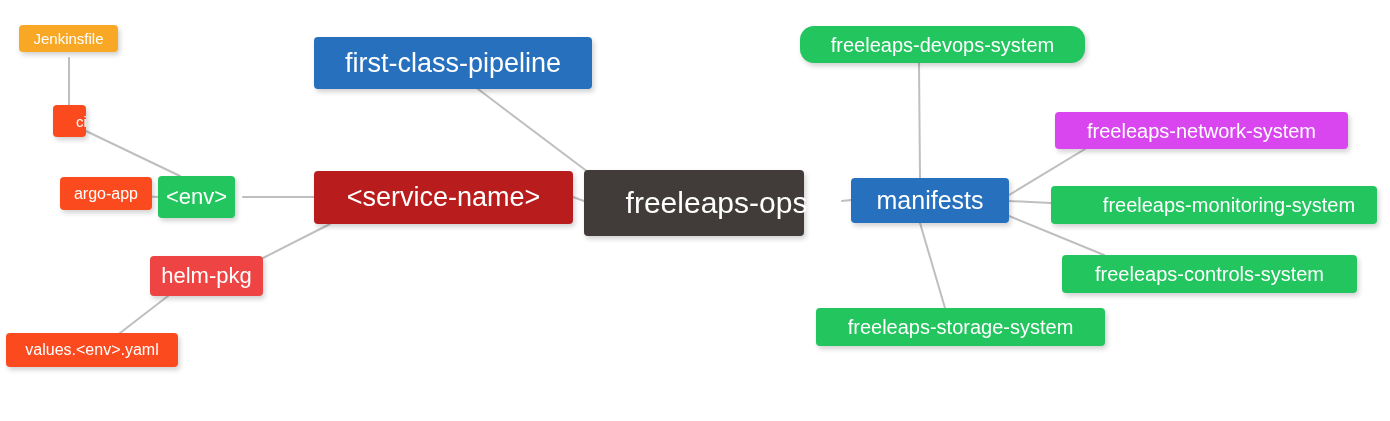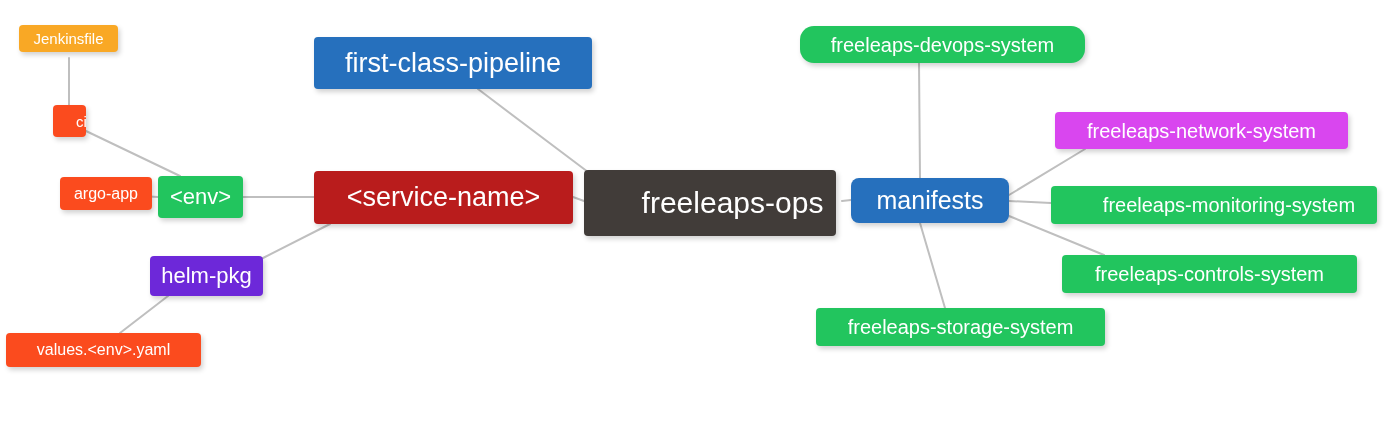--- a/index.html
+++ b/index.html
@@ -68,48 +68,48 @@
       <line x1="69" y1="105" x2="69" y2="58" stroke="#bfbfbf" stroke-width="2" stroke-linecap="round"></line>
       <line x1="168" y1="296" x2="120" y2="333" stroke="#bfbfbf" stroke-width="2" stroke-linecap="round"></line>
       <line x1="920" y1="178" x2="919" y2="63" stroke="#bfbfbf" stroke-width="2" stroke-linecap="round"></line>
       <line x1="1009" y1="195" x2="1085" y2="149" stroke="#bfbfbf" stroke-width="2" stroke-linecap="round"></line>
       <line x1="1009" y1="201" x2="1051" y2="203" stroke="#bfbfbf" stroke-width="2" stroke-linecap="round"></line>
       <line x1="1009" y1="216" x2="1104" y2="255" stroke="#bfbfbf" stroke-width="2" stroke-linecap="round"></line>
       <line x1="920" y1="223" x2="945" y2="308" stroke="#bfbfbf" stroke-width="2" stroke-linecap="round"></line>
     </svg>
 
   <div id="node-layer">
-      <div class="node c-root" style="left: 584px; top: 170px; width: 252px; height: 66px; background: rgb(65, 60, 57); font-size: 30px; padding-left: 45px;">
+      <div class="node c-root" style="left: 584px; top: 170px; width: 220px; height: 66px; background: rgb(65, 60, 57); font-size: 30px; padding-left: 45px;">
         <span class="node-label">freeleaps-ops</span>
       </div>
       <div class="node c-blue" style="left: 314px; top: 171px; width: 259px; height: 53px; background: #b91c1c; font-size: 27px;">
         <span class="node-label">&lt;service-name&gt;</span>
       </div>
       <div class="node c-blue" style="left: 314px; top: 37px; width: 278px; height: 52px; background: rgb(38, 112, 189); font-size: 27px;">
         <span class="node-label">first-class-pipeline</span>
       </div>
-      <div class="node c-blue" style="left: 851px; top: 178px; width: 158px; height: 45px; background: rgb(38, 112, 189); font-size: 25px; border-radius: 8px;">
+      <div class="node c-blue" style="left: 851px; top: 178px; width: 158px; height: 45px; background: rgb(38, 112, 189); font-size: 25px;">
         <span class="node-label">manifests</span>
       </div>
-      <div class="node c-green" style="left: 158px; top: 176px; width: 85px; height: 42px; background: rgb(34, 197, 94); font-size: 22px;">
+      <div class="node c-green" style="left: 158px; top: 176px; width: 77px; height: 42px; background: rgb(34, 197, 94); font-size: 22px;">
         <span class="node-label">&lt;env&gt;</span>
       </div>
-      <div class="node c-green" style="left: 150px; top: 256px; width: 113px; height: 40px; background: #6d28d9; font-size: 22px;">
+      <div class="node c-green" style="left: 150px; top: 256px; width: 113px; height: 40px; background: #ef4444; font-size: 22px;">
         <span class="node-label">helm-pkg</span>
       </div>
       <div class="node c-amber" style="left: 19px; top: 25px; width: 99px; height: 27px; background: rgb(249, 168, 37); font-size: 15px;">
         <span class="node-label">Jenkinsfile</span>
       </div>
       <div class="node c-red" style="left: 53px; top: 105px; width: 33px; height: 32px; background: rgb(251, 75, 30); font-size: 15px; padding-left: 24px;">
         <span class="node-label">ci</span>
       </div>
       <div class="node c-red" style="left: 32px; top: 177px; width: 92px; height: 33px; background: rgb(251, 75, 30); font-size: 16px; margin-left: 28px;">
         <span class="node-label">argo-app</span>
       </div>
-      <div class="node c-red" style="left: 6px; top: 333px; width: 195px; height: 34px; background: rgb(251, 75, 30); font-size: 16px;">
+      <div class="node c-red" style="left: 6px; top: 333px; width: 172px; height: 34px; background: rgb(251, 75, 30); font-size: 16px;">
         <span class="node-label">values.&lt;env&gt;.yaml</span>
       </div>
       <div class="node c-green" style="left: 800px; top: 26px; width: 285px; height: 37px; background: rgb(34, 197, 94); font-size: 20px; border-radius: 14px;">
         <span class="node-label">freeleaps-devops-system</span>
       </div>
       <div class="node c-green" style="left: 1055px; top: 112px; width: 293px; height: 37px; background: #d946ef; font-size: 20px;">
         <span class="node-label">freeleaps-network-system</span>
       </div>
       <div class="node c-green" style="left: 1051px; top: 186px; width: 326px; height: 38px; background: rgb(34, 197, 94); font-size: 20px; padding-left: 30px;">
         <span class="node-label">freeleaps-monitoring-system</span>

